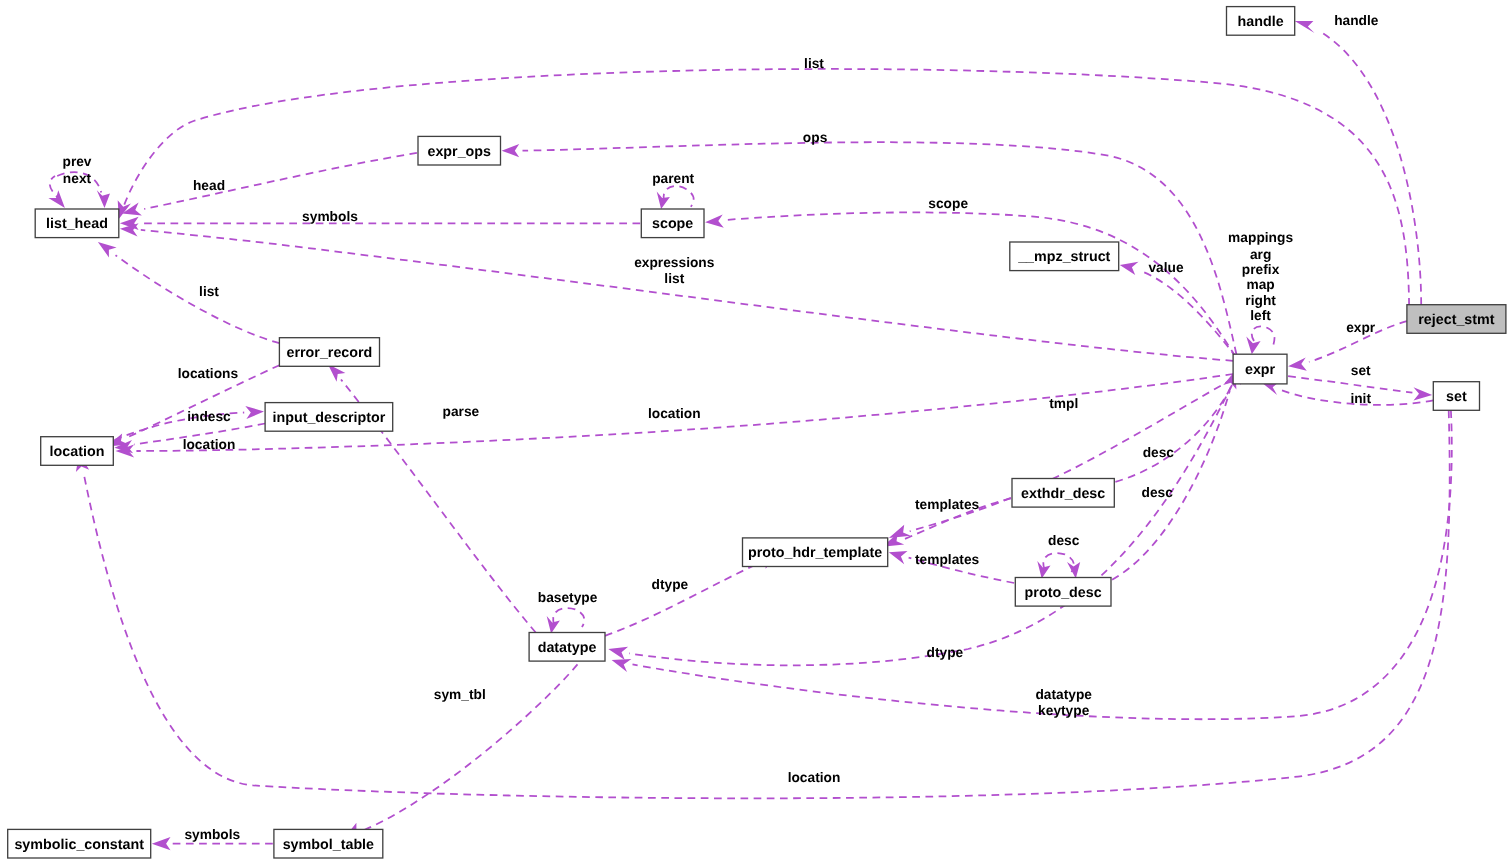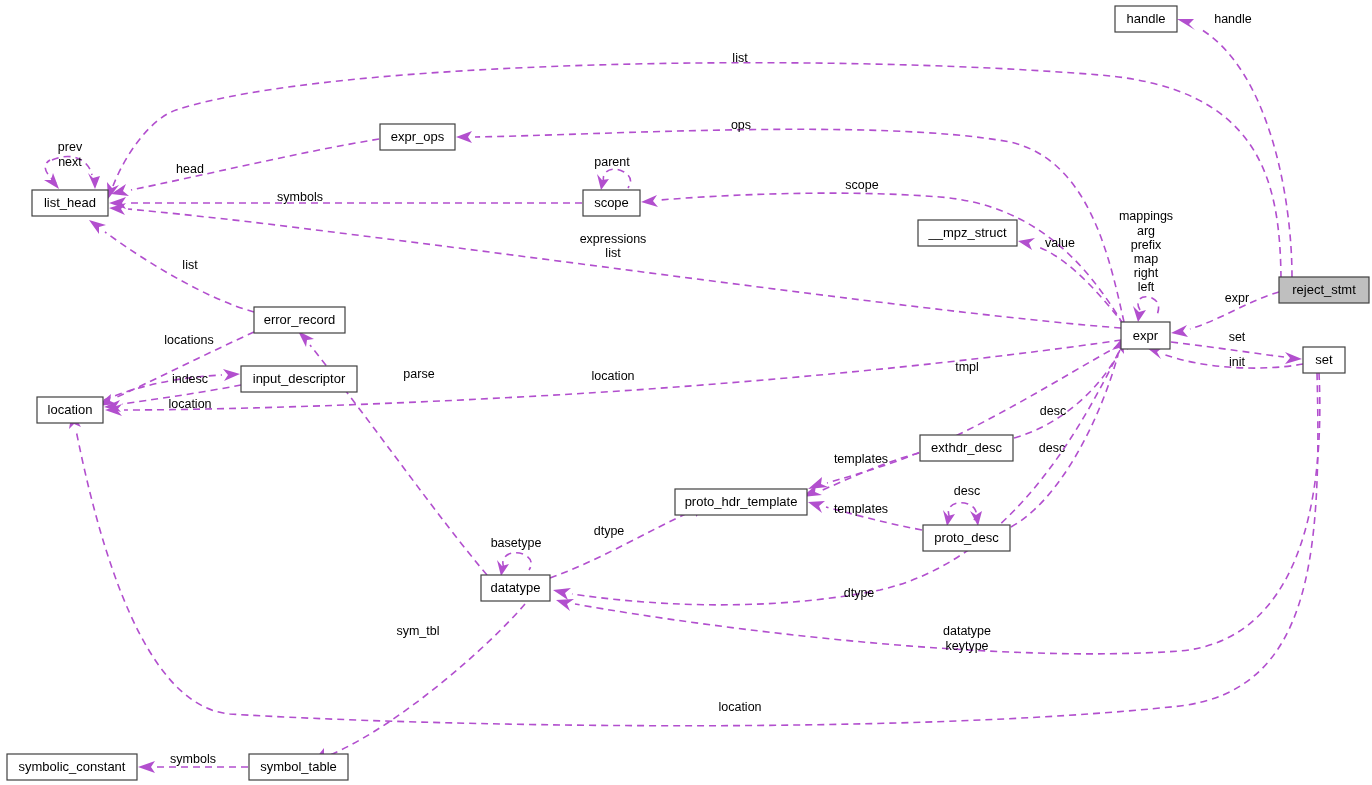--- a/index.html
+++ b/index.html
@@ -1,17 +1,17 @@
 <!DOCTYPE html>
 <html><head>
 <meta charset="utf-8">
 <style>
   html,body{margin:0;padding:0;background:#ffffff;}
   body{font-family:"Liberation Sans", sans-serif;}
-  #diagram-root{position:relative;width:1372px;height:785px;background:#ffffff;overflow:hidden;}
+  #diagram-root{position:relative;width:1372px;height:785px;background:#ffffff;overflow:hidden;font-weight:bold;}
   svg#graph{position:absolute;left:0;top:0;width:1372px;height:785px;}
   .node-rect{fill:#ffffff;stroke:#404040;stroke-width:1.2;}
   .node-rect.highlight{fill:#bfbfbf;}
   .node-label{font-family:"Liberation Sans", sans-serif;font-size:13px;fill:#000000;text-anchor:middle;dominant-baseline:middle;}
   .edge{fill:none;stroke:#b24fce;stroke-width:1.6;stroke-dasharray:7,5;}
   .edge-arrow{fill:#b24fce;stroke:none;}
   .edge-label{font-family:"Liberation Sans", sans-serif;font-size:12.5px;fill:#000000;text-anchor:middle;}
 </style>
 </head>
 <body>

